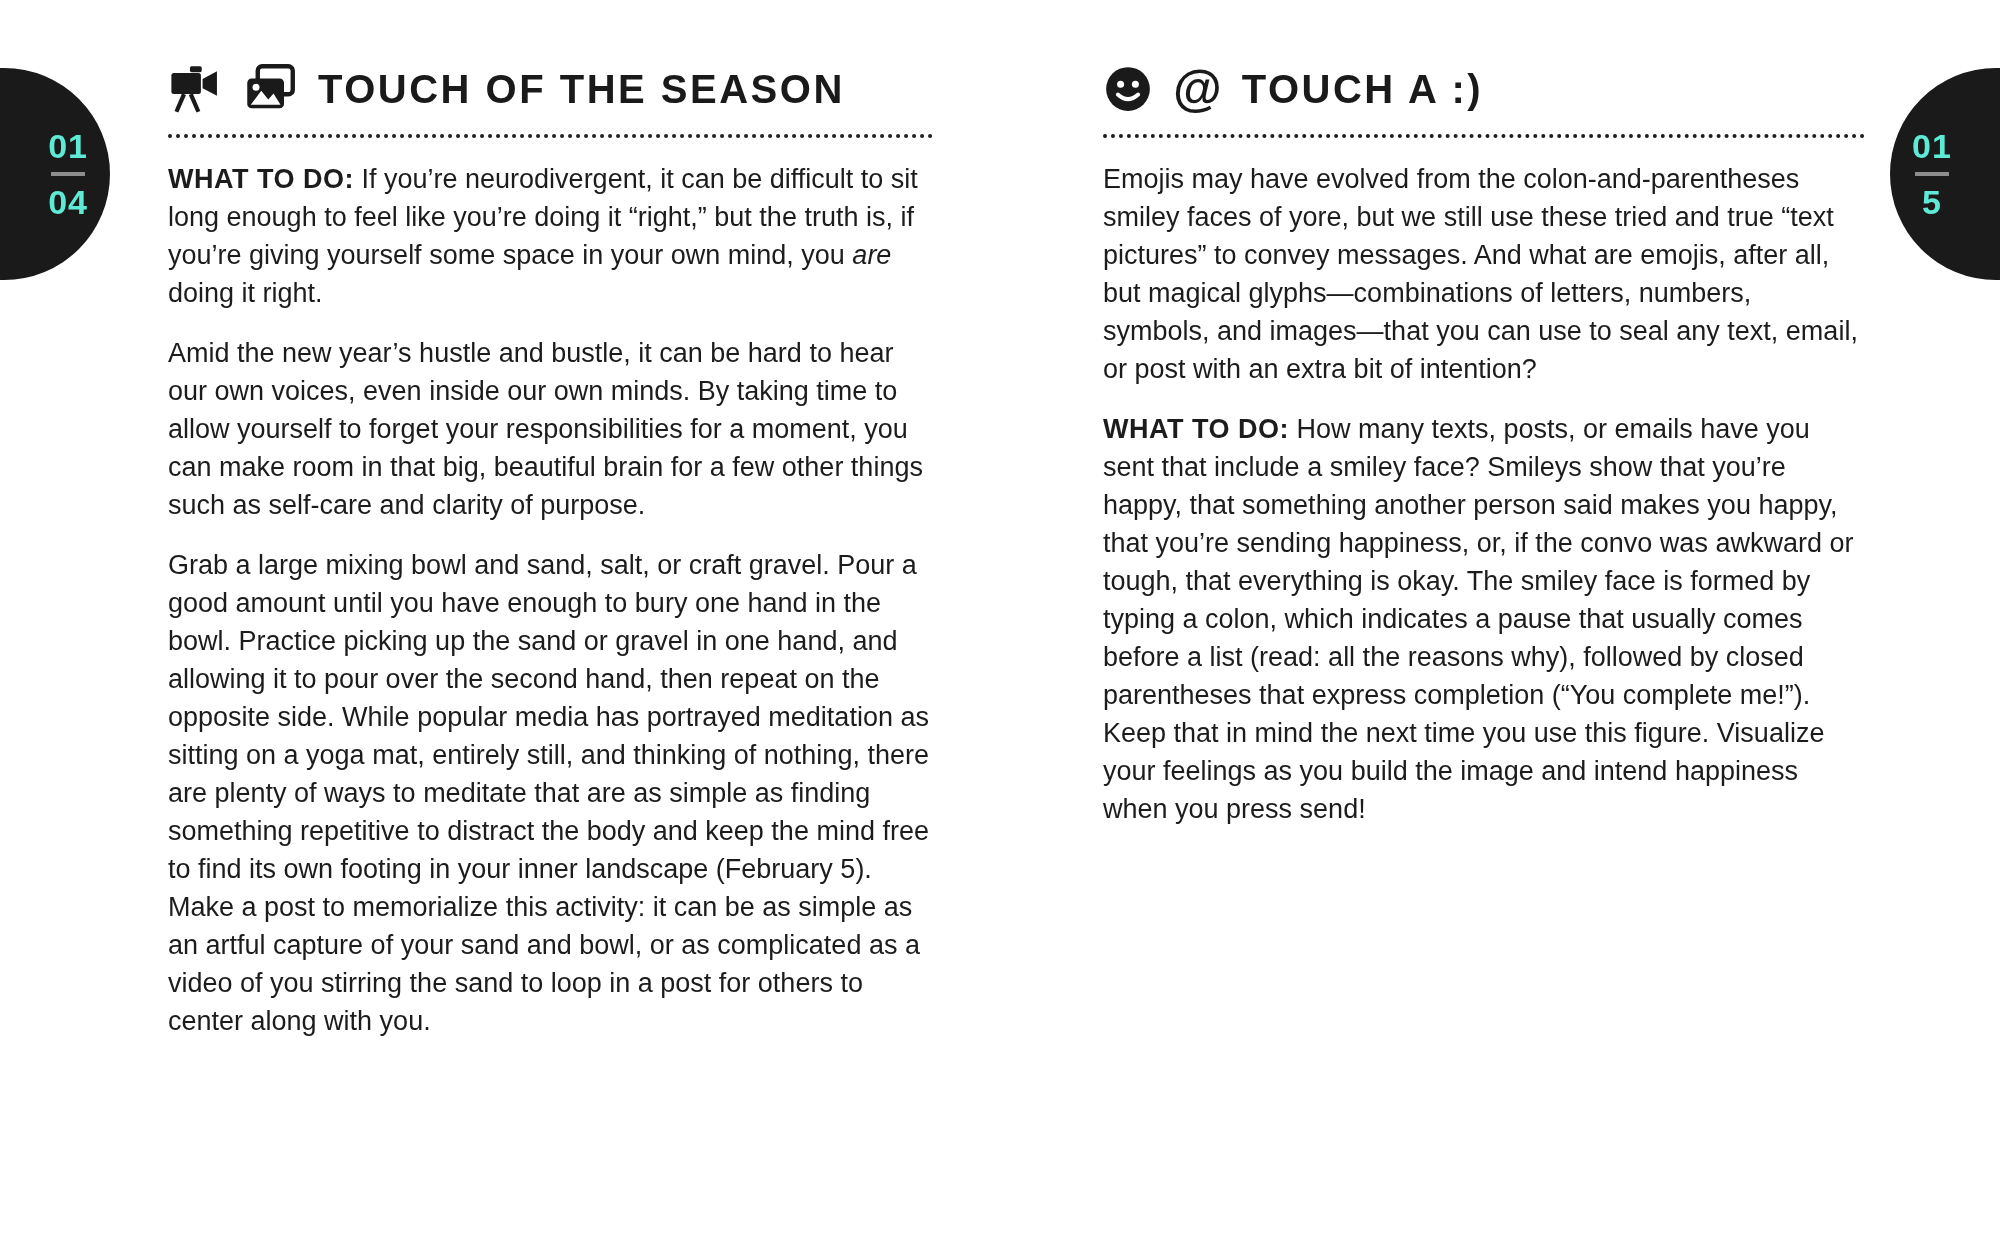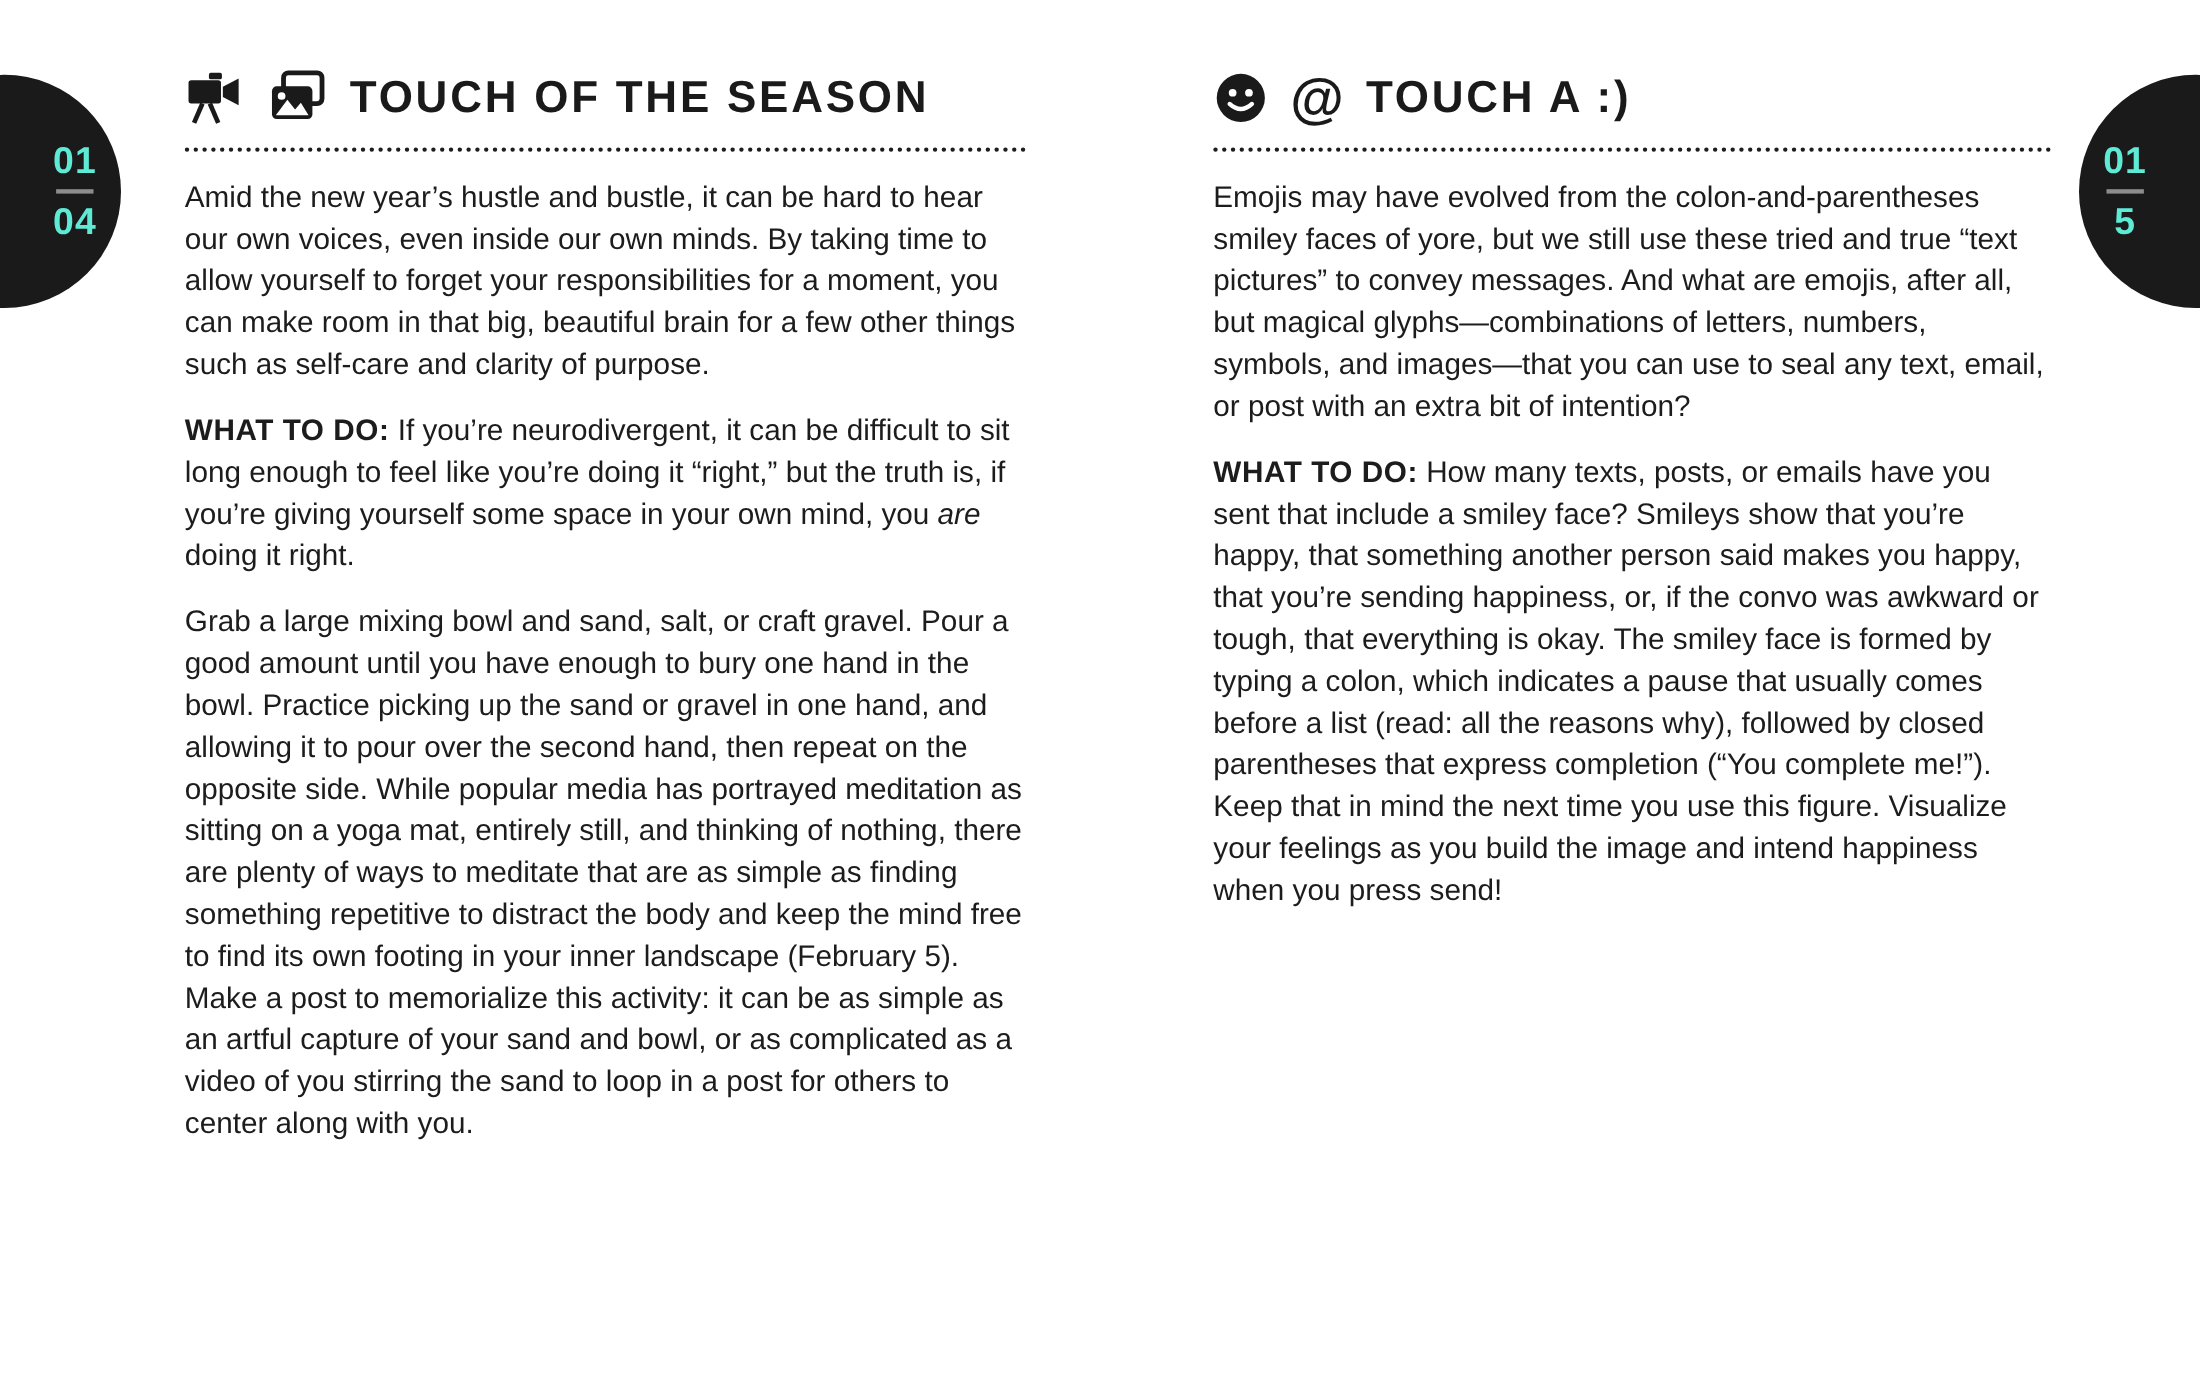--- a/index.html
+++ b/index.html
@@ -71,27 +71,27 @@
           <rect x="6" y="20" width="42" height="34" rx="5" fill="#1a1a1a"></rect>
           <circle cx="16" cy="30" r="4" fill="#ffffff"></circle>
           <polygon points="10,50 22,34 30,44 36,37 44,50" fill="#ffffff"></polygon>
         </svg>
       </span>
       <span class="page-title">TOUCH OF THE SEASON</span>
     </div>
     <div class="dotted-rule"></div>
 
     <div class="body-text">
-      <p><span>Amid the new year’s hustle and bustle, it can be hard to hear our own voices, even inside our own minds. By taking time to allow yourself to forget your responsibilities for a moment, you can make room in that big, beautiful brain for a few other things such as self-care and clarity of purpose.</span></p>
       <p>
         <span class="wtd">WHAT TO DO:</span>
         <span>If you’re neurodivergent, it can be difficult to sit long enough to feel like you’re doing it “right,” but the truth is, if you’re giving yourself some space in your own mind, you</span>
         <i>are</i>
         <span>doing it right.</span>
       </p>
+      <p><span>Amid the new year’s hustle and bustle, it can be hard to hear our own voices, even inside our own minds. By taking time to allow yourself to forget your responsibilities for a moment, you can make room in that big, beautiful brain for a few other things such as self-care and clarity of purpose.</span></p>
       <p><span>Grab a large mixing bowl and sand, salt, or craft gravel. Pour a good amount until you have enough to bury one hand in the bowl. Practice picking up the sand or gravel in one hand, and allowing it to pour over the second hand, then repeat on the opposite side. While popular media has portrayed meditation as sitting on a yoga mat, entirely still, and thinking of nothing, there are plenty of ways to meditate that are as simple as finding something repetitive to distract the body and keep the mind free to find its own footing in your inner landscape (February 5). Make a post to memorialize this activity: it can be as simple as an artful capture of your sand and bowl, or as complicated as a video of you stirring the sand to loop in a post for others to center along with you.</span></p>
     </div>
   </div>
 
   <div class="col right-col">
     <div class="header-row">
       <span class="icon">
         <svg width="50" height="50" viewBox="0 0 64 64">
           <circle cx="32" cy="32" r="28" fill="#1a1a1a"></circle>
           <circle cx="22.5" cy="26" r="4.5" fill="#ffffff"></circle>

